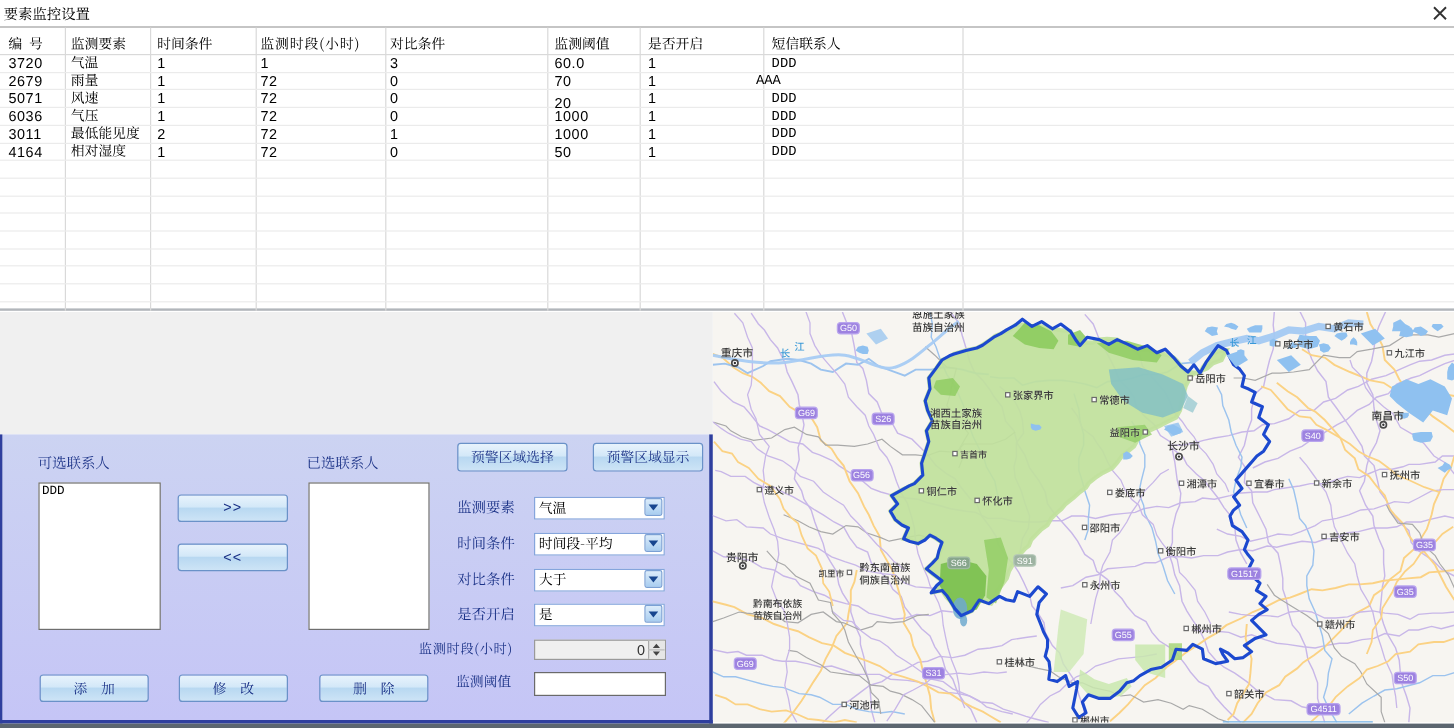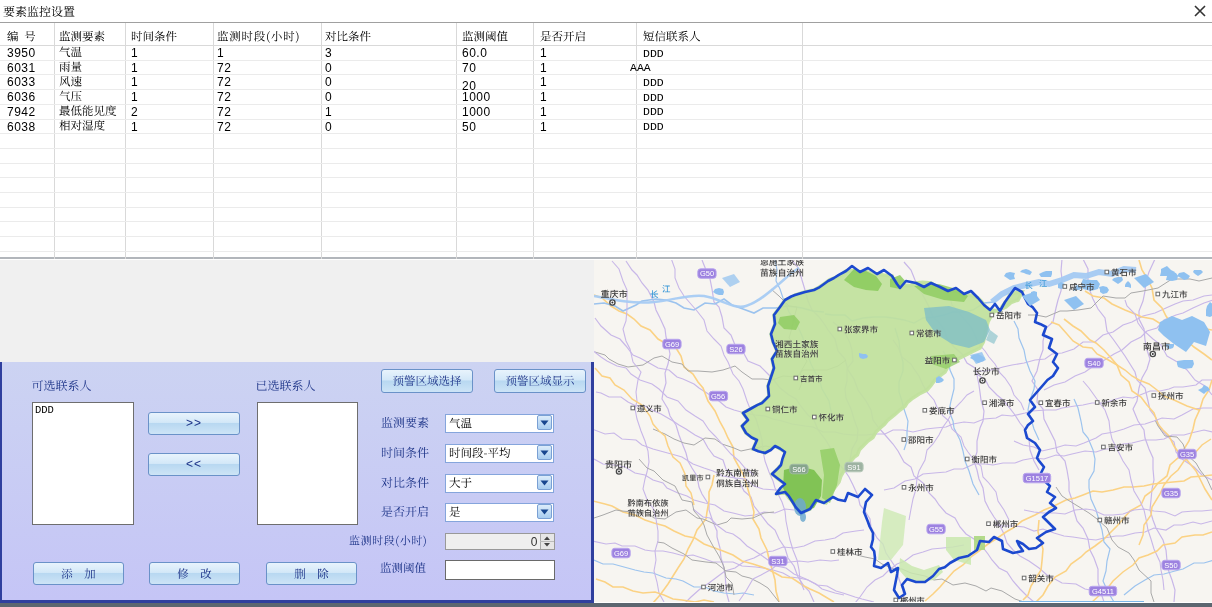--- a/index.html
+++ b/index.html
@@ -33,56 +33,56 @@
 <div class="hline" style="left:0;top:118.5px;width:1212px"></div>
 <div class="hline" style="left:0;top:133.2px;width:1212px"></div>
 <div class="hline" style="left:0;top:147.9px;width:1212px"></div>
 <div class="hline" style="left:0;top:162.6px;width:1212px"></div>
 <div class="hline" style="left:0;top:177.3px;width:1212px"></div>
 <div class="hline" style="left:0;top:192.0px;width:1212px"></div>
 <div class="hline" style="left:0;top:206.7px;width:1212px"></div>
 <div class="hline" style="left:0;top:221.4px;width:1212px"></div>
 <div class="hline" style="left:0;top:236.1px;width:1212px"></div>
 <div class="hline" style="left:0;top:250.8px;width:1212px"></div>
-<div class="abs num" style="left:7px;top:46.0px">3950</div>
+<div class="abs num" style="left:7px;top:46.0px">3720</div>
 <div class="abs num" style="left:131px;top:46.0px">1</div>
 <div class="abs num" style="left:217px;top:46.0px">1</div>
 <div class="abs num" style="left:325px;top:46.0px">3</div>
 <div class="abs num" style="left:462px;top:46.0px">60.0</div>
 <div class="abs num" style="left:540px;top:46.0px">1</div>
 <div class="abs mono" style="left:643px;top:46.5px;font-size:11.5px">DDD</div>
-<div class="abs num" style="left:7px;top:60.7px">6031</div>
+<div class="abs num" style="left:7px;top:60.7px">2679</div>
 <div class="abs num" style="left:131px;top:60.7px">1</div>
 <div class="abs num" style="left:217px;top:60.7px">72</div>
 <div class="abs num" style="left:325px;top:60.7px">0</div>
 <div class="abs num" style="left:462px;top:60.7px">70</div>
 <div class="abs num" style="left:540px;top:60.7px">1</div>
 <div class="abs mono" style="left:630px;top:61.2px;font-size:11.5px">AAA</div>
-<div class="abs num" style="left:7px;top:75.4px">6033</div>
+<div class="abs num" style="left:7px;top:75.4px">5071</div>
 <div class="abs num" style="left:131px;top:75.4px">1</div>
 <div class="abs num" style="left:217px;top:75.4px">72</div>
 <div class="abs num" style="left:325px;top:75.4px">0</div>
 <div class="abs num" style="left:462px;top:79px">20</div>
 <div class="abs num" style="left:540px;top:75.4px">1</div>
 <div class="abs mono" style="left:643px;top:75.9px;font-size:11.5px">DDD</div>
 <div class="abs num" style="left:7px;top:90.1px">6036</div>
 <div class="abs num" style="left:131px;top:90.1px">1</div>
 <div class="abs num" style="left:217px;top:90.1px">72</div>
 <div class="abs num" style="left:325px;top:90.1px">0</div>
 <div class="abs num" style="left:462px;top:90.1px">1000</div>
 <div class="abs num" style="left:540px;top:90.1px">1</div>
 <div class="abs mono" style="left:643px;top:90.6px;font-size:11.5px">DDD</div>
-<div class="abs num" style="left:7px;top:104.8px">7942</div>
+<div class="abs num" style="left:7px;top:104.8px">3011</div>
 <div class="abs num" style="left:131px;top:104.8px">2</div>
 <div class="abs num" style="left:217px;top:104.8px">72</div>
 <div class="abs num" style="left:325px;top:104.8px">1</div>
 <div class="abs num" style="left:462px;top:104.8px">1000</div>
 <div class="abs num" style="left:540px;top:104.8px">1</div>
 <div class="abs mono" style="left:643px;top:105.3px;font-size:11.5px">DDD</div>
-<div class="abs num" style="left:7px;top:119.5px">6038</div>
+<div class="abs num" style="left:7px;top:119.5px">4164</div>
 <div class="abs num" style="left:131px;top:119.5px">1</div>
 <div class="abs num" style="left:217px;top:119.5px">72</div>
 <div class="abs num" style="left:325px;top:119.5px">0</div>
 <div class="abs num" style="left:462px;top:119.5px">50</div>
 <div class="abs num" style="left:540px;top:119.5px">1</div>
 <div class="abs mono" style="left:643px;top:120.0px;font-size:11.5px">DDD</div>
 <div class="abs" style="left:0;top:260px;width:594px;height:102px;background:#f0f0f0"></div>
 <div class="abs" style="left:0;top:362px;width:594px;height:241px;background:linear-gradient(#ccd3f2,#c5c5f6);border-left:2px solid #2f3f9e;border-right:3px solid #2f3f9e;border-bottom:3px solid #2f3f9e"></div>
 <div class="abs" style="left:0;top:603px;width:1212px;height:4px;background:#5c6670"></div>
 <div class="abs" style="left:32px;top:402px;width:102px;height:123px;background:#fff;border:1px solid #6e6e6e"></div>

